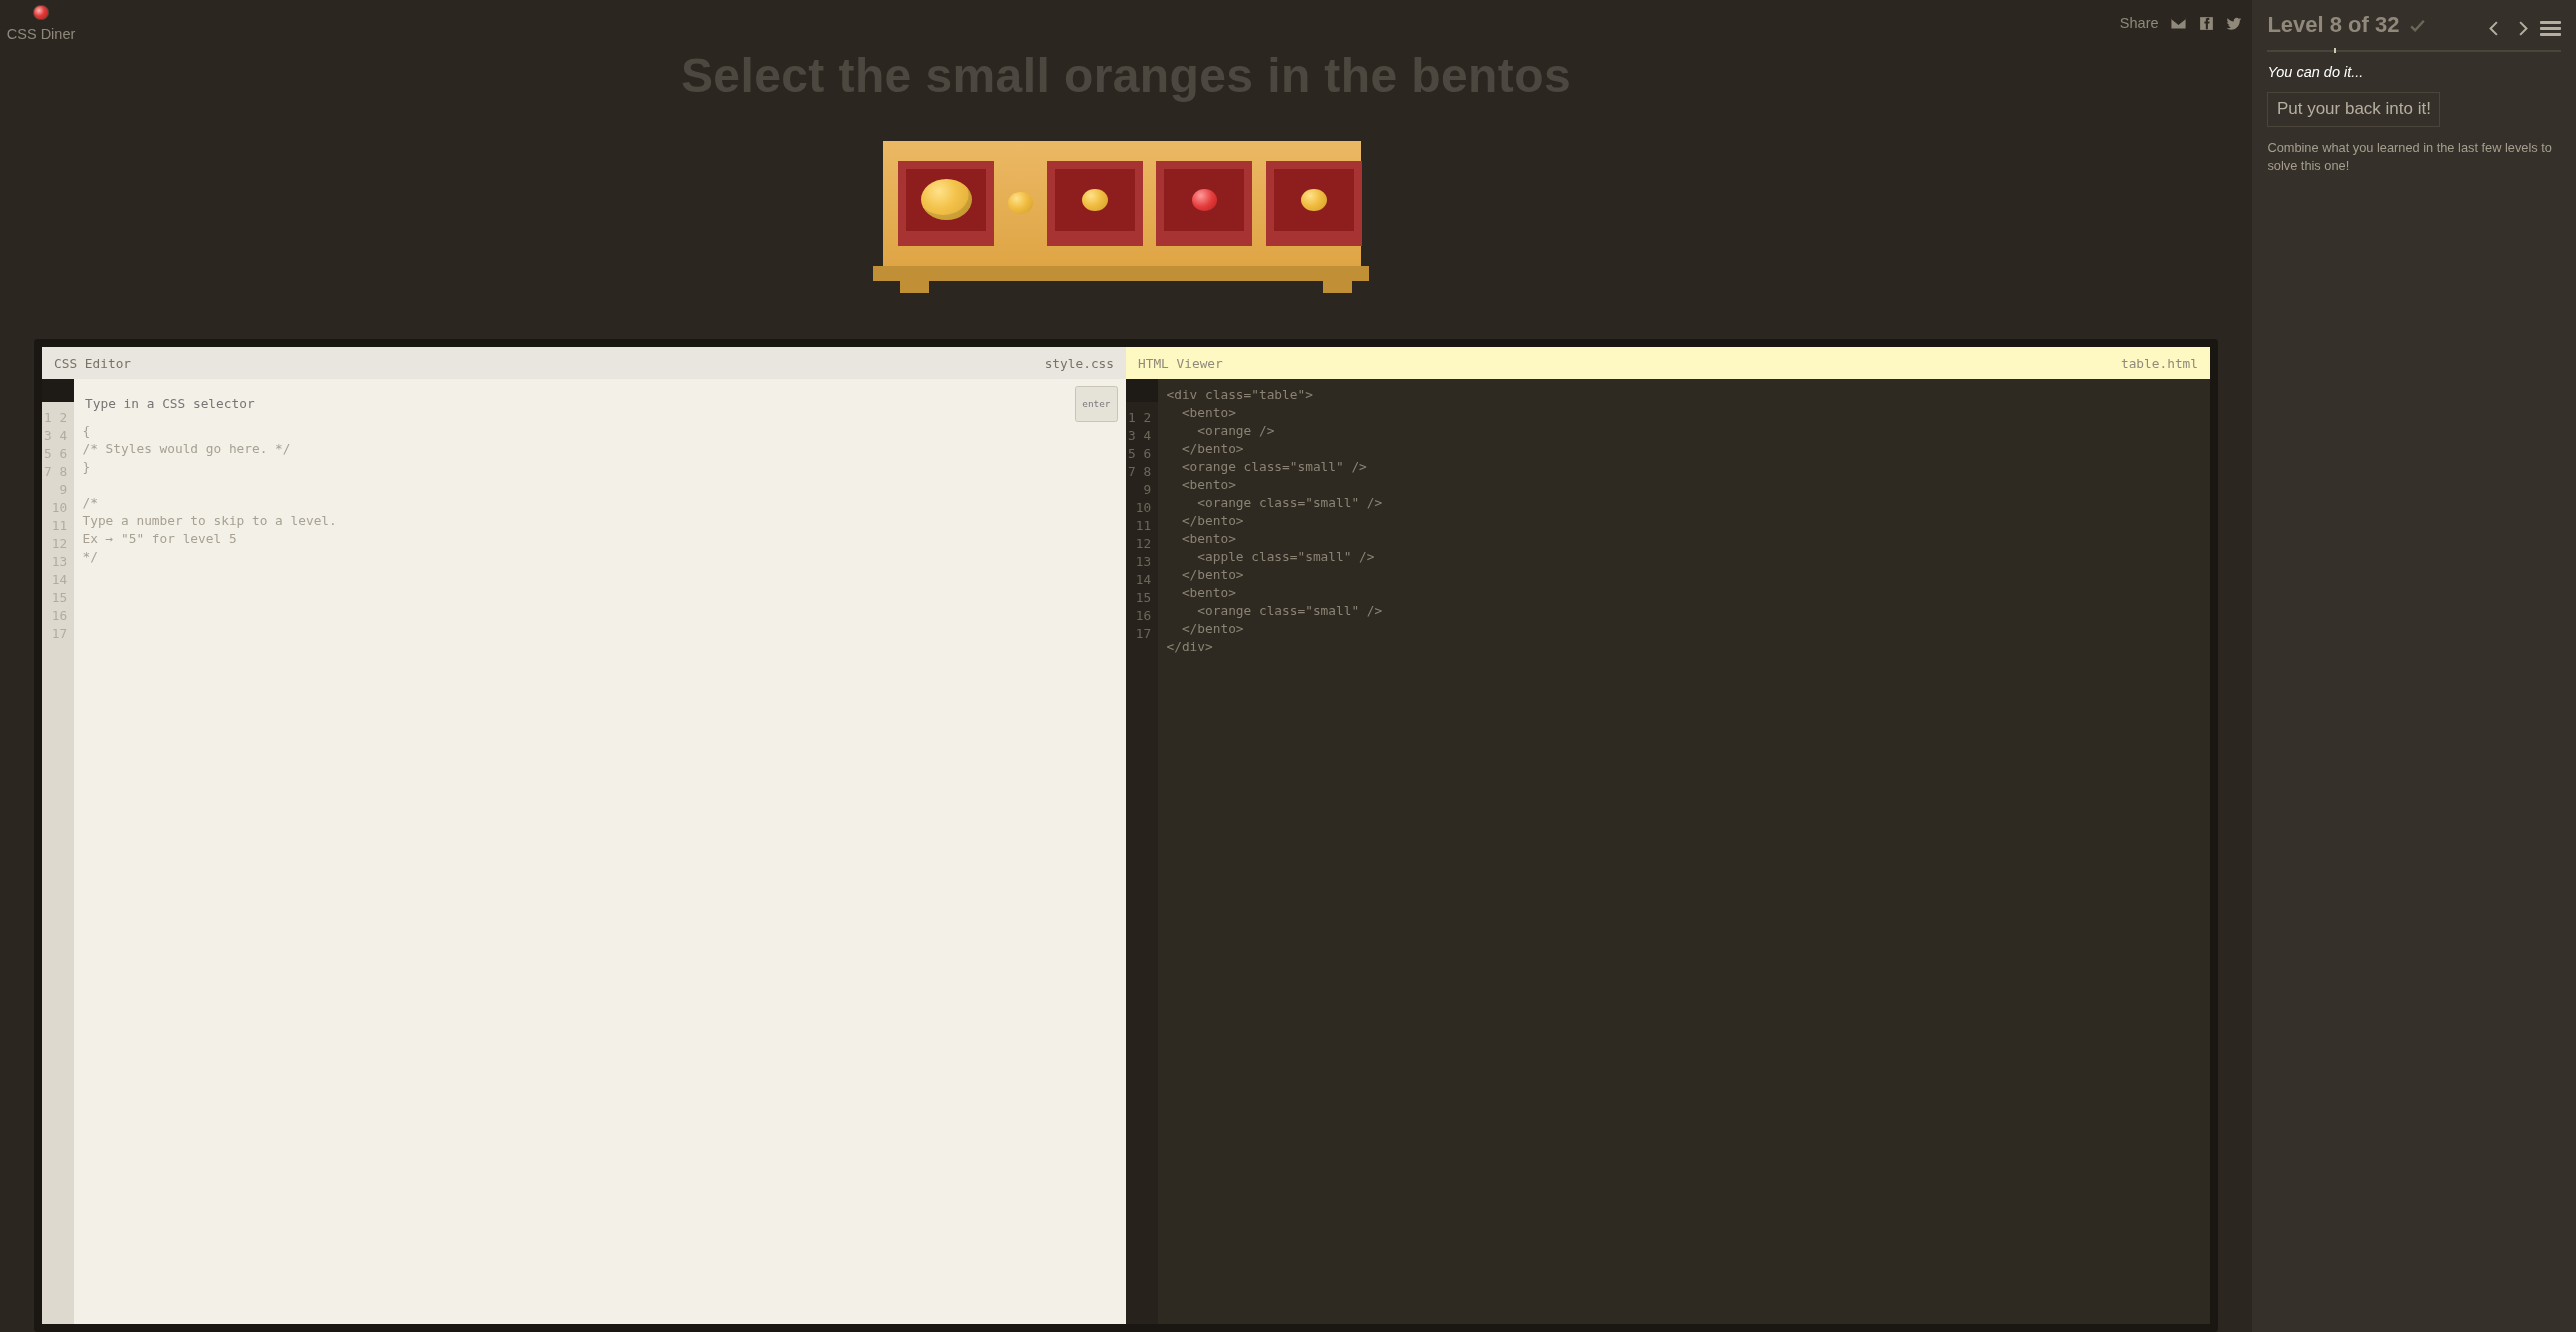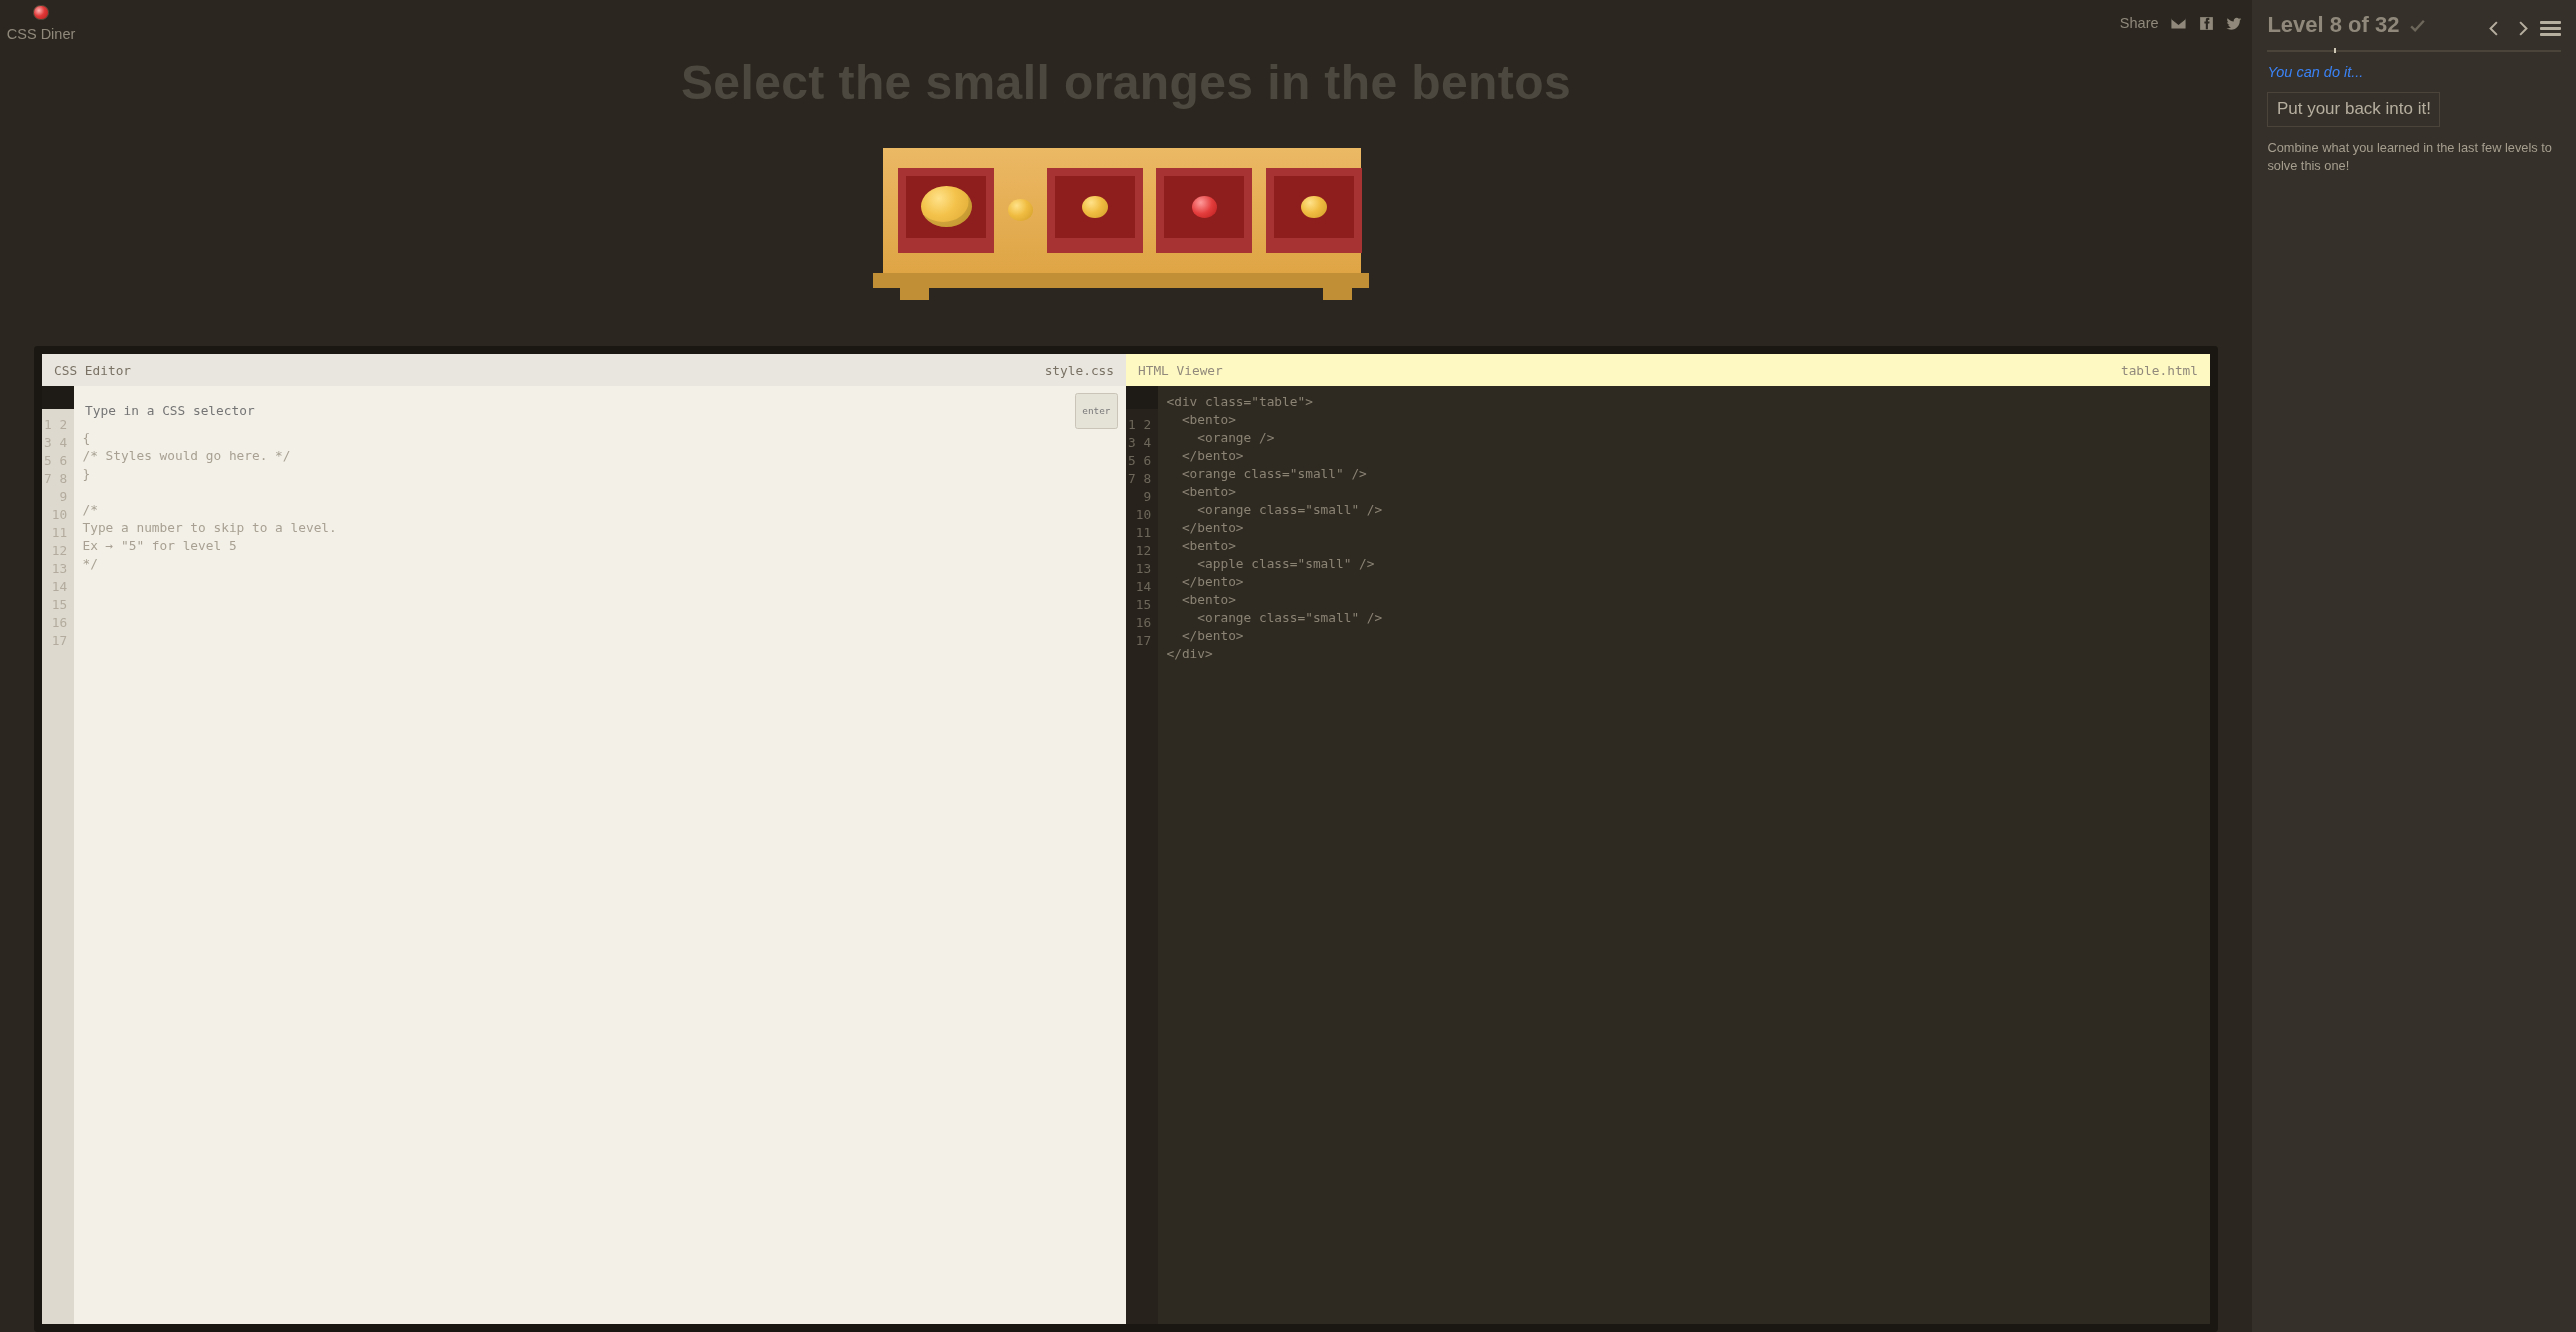--- a/index.html
+++ b/index.html
@@ -24,21 +24,21 @@
     border: 1.7px solid #5c4a3a;
   }
   .share { display: flex; align-items: center; gap: 10.2px; margin-left: 40px; }
   .share span { margin-right: 1.7px; }
   .share .ic { width: 17px; height: 17px; fill: #8f887b; cursor: pointer; }
   .task-title {
     text-align: center;
     font-size: 48px;
     font-weight: 700;
     color: #4d483f;
-    margin-top: 10px;
+    margin-top: 3px;
     letter-spacing: 0.4px;
   }
 
   
   .stage { display: flex; justify-content: center; margin-top: 38px; }
   .table-wrap { position: relative; }
   .table-top {
     position: relative;
     width: 478px; height: 125px;
     background: #e4ad4f;
@@ -144,21 +144,21 @@
     font-size: 22px; font-weight: 700; color: #8f887b;
     display: flex; align-items: center; gap: 8.5px;
   }
   .check { width: 19px; height: 19px; stroke: #6d665a; stroke-width: 3; fill: none; }
   .nav-icons { display: flex; align-items: center; gap: 8.5px; }
   .nav-icons svg { width: 19px; height: 19px; stroke: #b6ae9f; stroke-width: 2.5; fill: none; cursor: pointer; }
   .burger { display: flex; flex-direction: column; gap: 3.4px; cursor: pointer; }
   .burger div { width: 20.5px; height: 2.6px; background: #b6ae9f; border-radius: 0.9px; }
   .progress { height: 1.7px; background: #4a443a; position: relative; }
   .progress .mark { position: absolute; top: -1.7px; width: 2.6px; height: 5.1px; background: #cfc7b6; }
-  .encourage { font-style: italic; font-size: 14.5px; color: #3b82f6; }
+  .encourage { font-style: italic; font-size: 14.5px; color: #ffffff; }
   .subtitle-box {
     border: 0.9px solid #4a443a; padding: 6.8px 8.5px; font-size: 17px;
     color: #b6ae9f; display: inline-block;
   }
   .hint { font-size: 12.8px; color: #a69e8f; line-height: 1.35; }
 </style>
 </head>
 <body>
 
 <div class="app">

